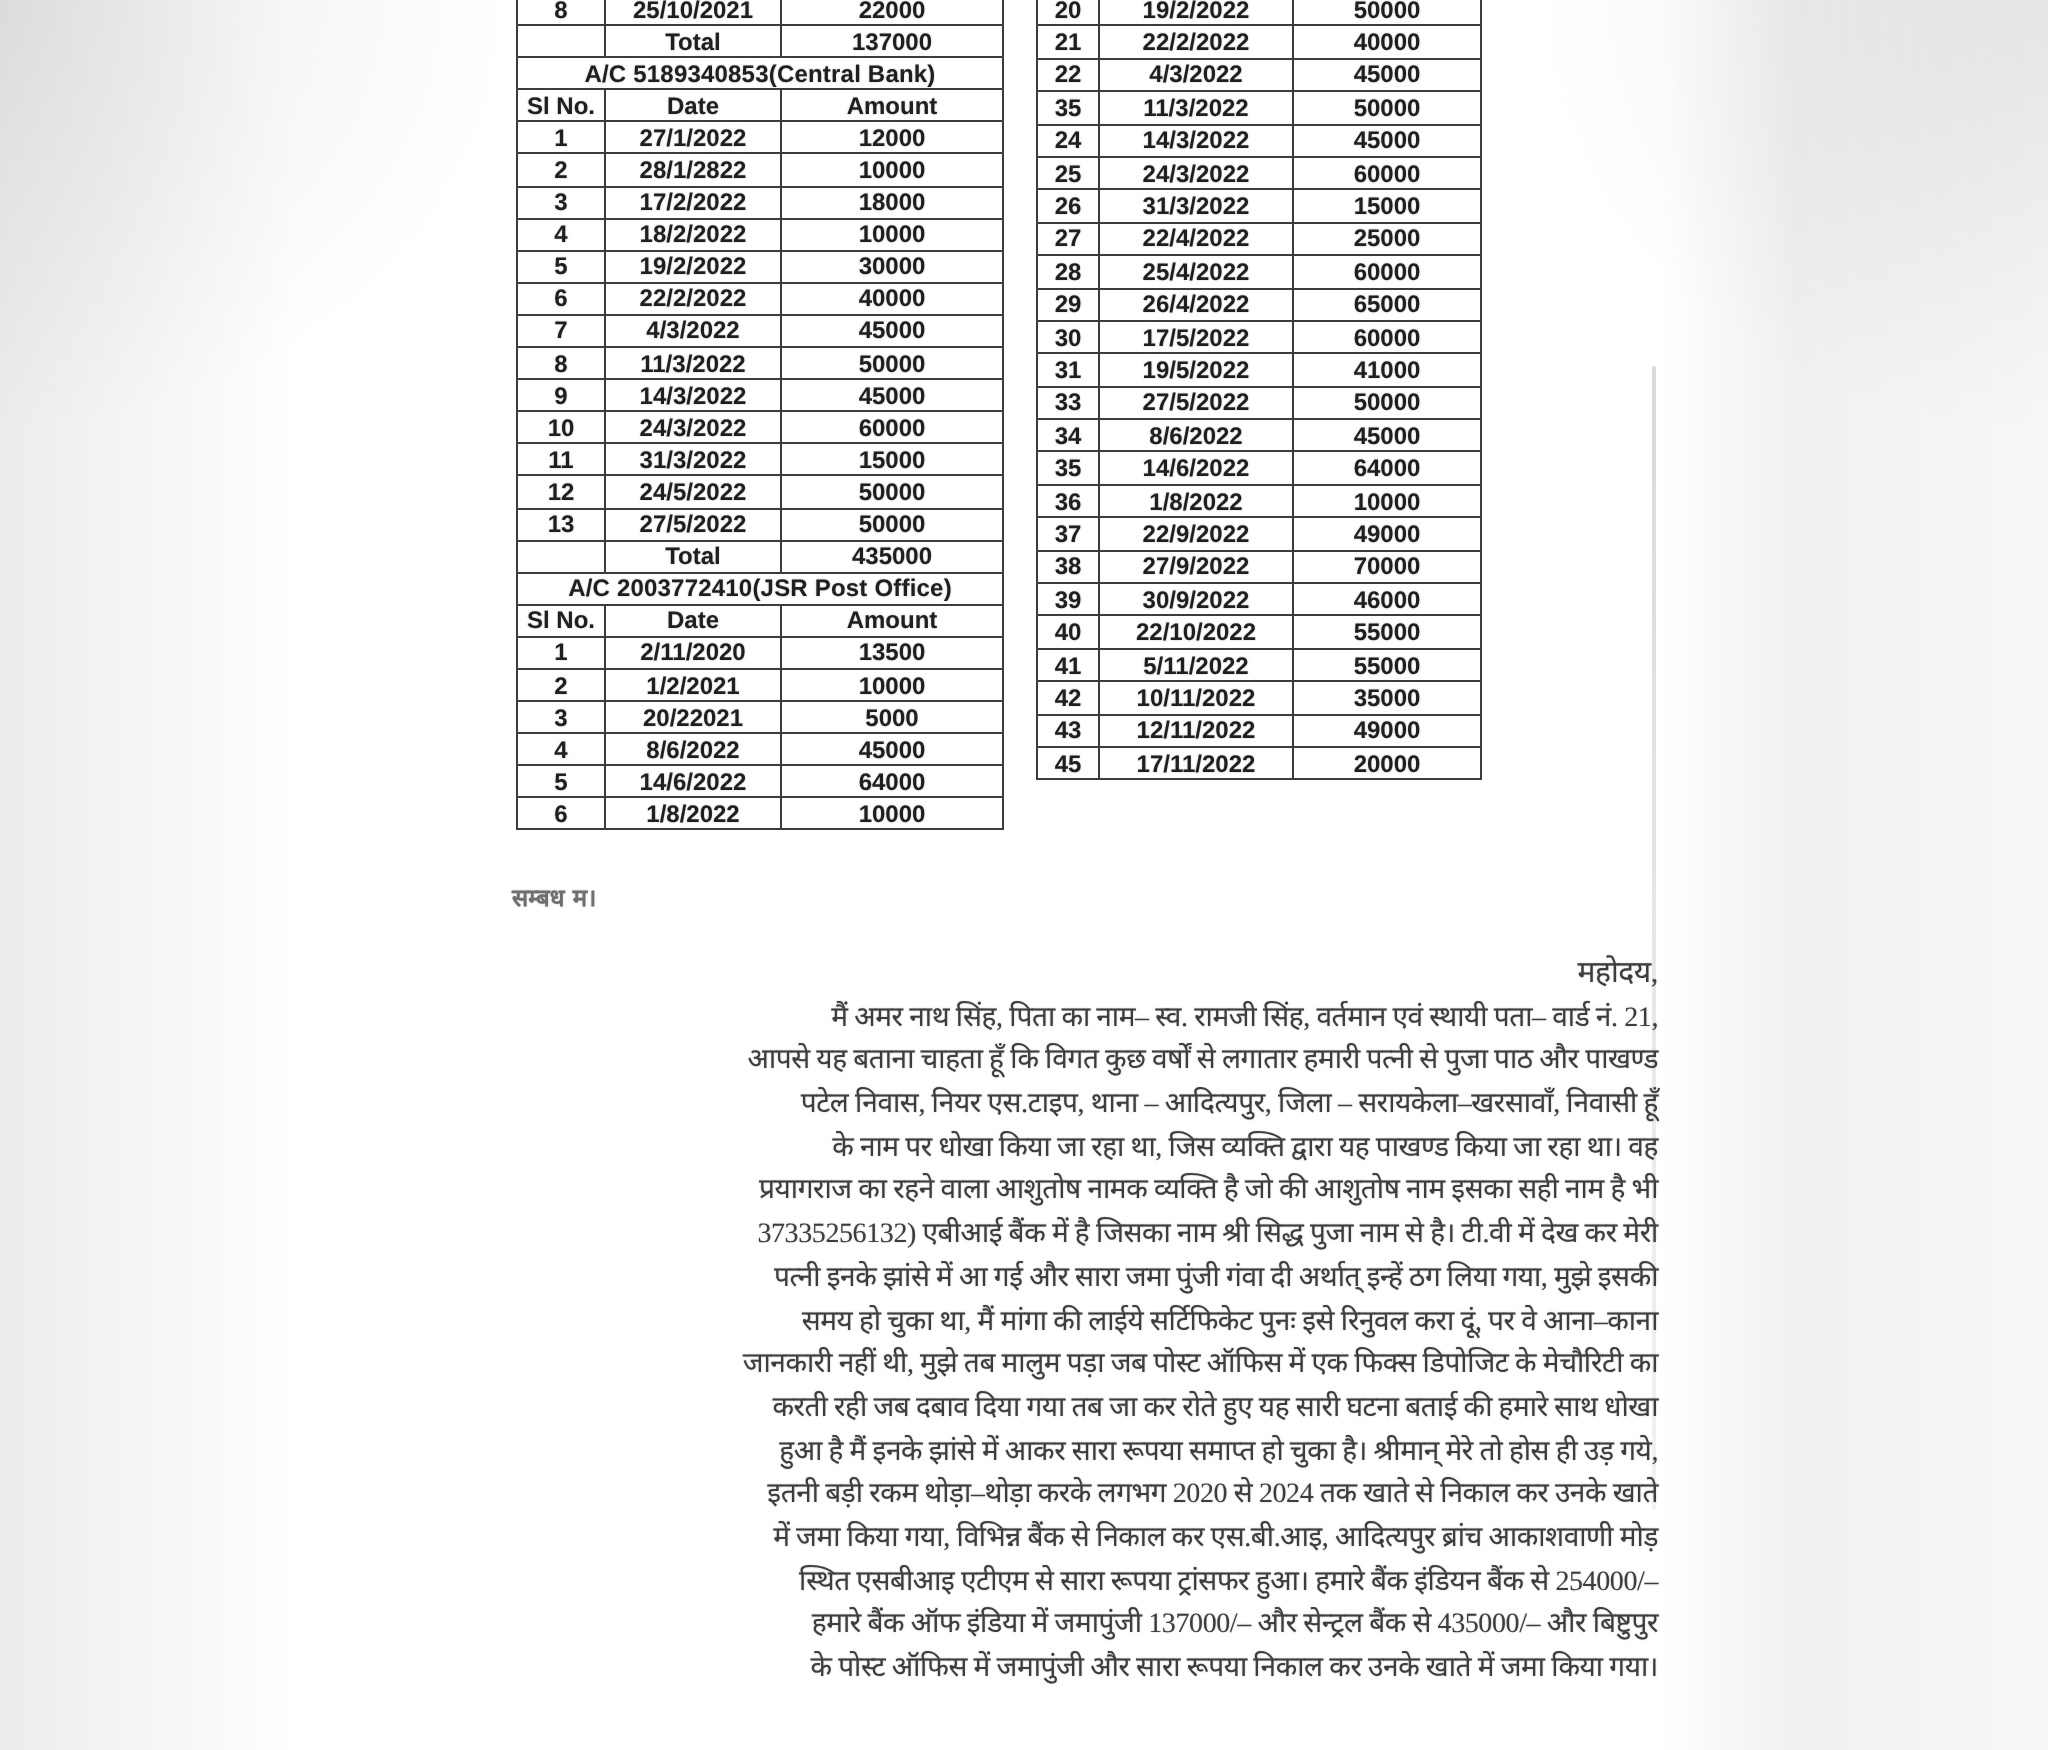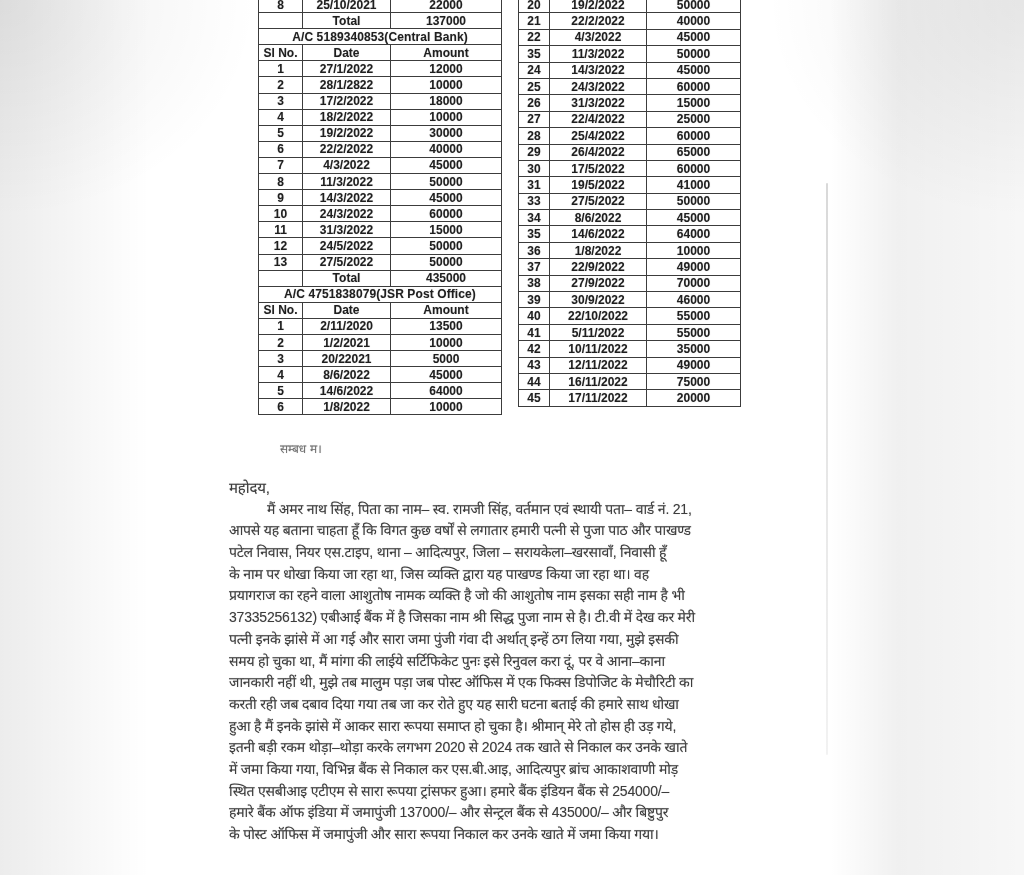--- a/index.html
+++ b/index.html
@@ -57,31 +57,33 @@
   }
   table.left-table{left:258px;top:-4px;width:243px;}
   table.left-table td{height:15.1px;}
   table.right-table{left:518px;top:-4px;width:222px;}
   table.right-table td{height:15.4px;}
   td.title-cell{font-weight:700;font-size:12.5px;letter-spacing:0.1px;margin-top:25px;}
   td.total-label, td.total-value{font-weight:700;margin-top:40px;}
 
   
   .closing-note{
-    position:absolute;left:280px;top:440px;
+    position:absolute;left:256px;top:440px;
     font-size:12px;color:#6f6f6f;
     font-family:"DejaVu Sans", sans-serif;
     text-shadow:0 0 1px rgba(90,90,90,0.3);
+    font-weight:bold;
   }
   .letter{
     position:absolute;left:229px;top:477px;width:600px;
-    font-family:Liberation Sans, sans-serif;
+    font-family:Liberation Serif, serif;
     color:#3d3d3d;
     font-size:14px;
     letter-spacing:-0.2px;
+    text-align:right;
   }
   .letter .line{
     height:21.7px;
     line-height:21.7px;
     white-space:nowrap;
     text-shadow:0 0 0.8px rgba(70,70,70,0.4);
   }
   .letter .line.indent{ text-indent:38px; }
   .letter .line.salutation{ font-size:15px; }
 </style>
@@ -185,21 +187,21 @@
           <td>13</td>
           <td>27/5/2022</td>
           <td>50000</td>
         </tr>
         <tr>
           <td></td>
           <td class="total-label">Total</td>
           <td class="total-value">435000</td>
         </tr>
         <tr>
-          <td class="title-cell" colspan="3">A/C 4751838079(JSR Post Office)</td>
+          <td class="title-cell" colspan="3">A/C 2003772410(JSR Post Office)</td>
         </tr>
         <tr>
           <td>Sl No.</td>
           <td>Date</td>
           <td>Amount</td>
         </tr>
         <tr>
           <td>1</td>
           <td>2/11/2020</td>
           <td>13500</td>
@@ -346,25 +348,20 @@
         </tr>
         <tr>
           <td>42</td>
           <td>10/11/2022</td>
           <td>35000</td>
         </tr>
         <tr>
           <td>43</td>
           <td>12/11/2022</td>
           <td>49000</td>
-        </tr>
-        <tr>
-          <td>44</td>
-          <td>16/11/2022</td>
-          <td>75000</td>
         </tr>
         <tr>
           <td>45</td>
           <td>17/11/2022</td>
           <td>20000</td>
         </tr>
       </tbody>
   </table>
 
   <div class="closing-note">सम्बध म।</div>

